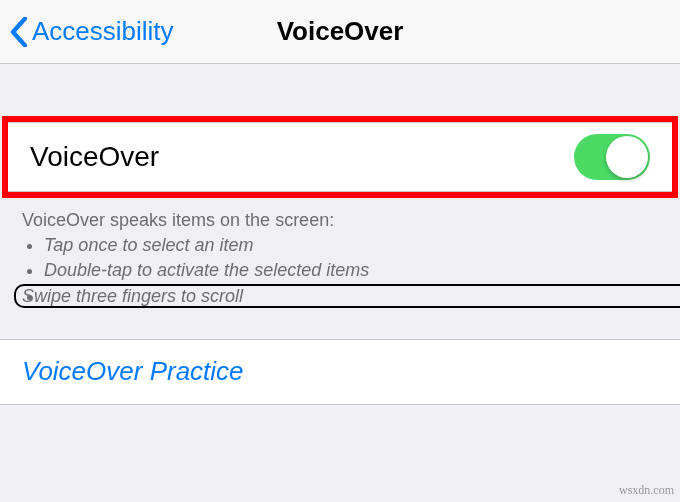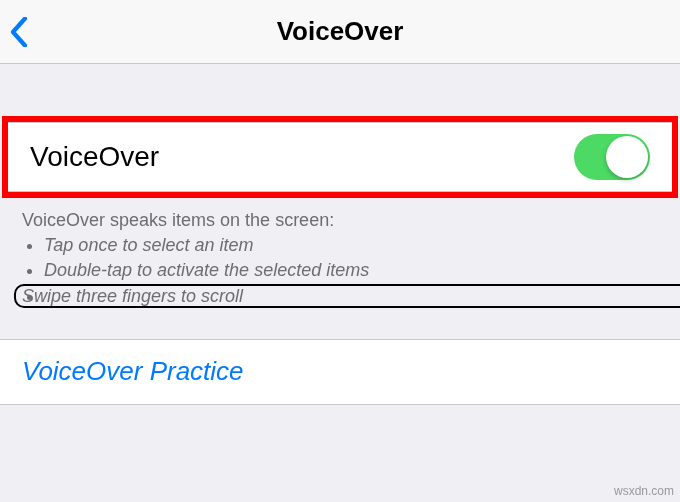--- a/index.html
+++ b/index.html
@@ -126,31 +126,32 @@
       font-size: 26px;
       color: #007aff;
     }
 
     .watermark {
       position: absolute;
       right: 6px;
       bottom: 4px;
       font-size: 12px;
       color: #9a9a9a;
-      font-family: Liberation Sans, sans-serif;
+      font-family: Liberation Serif, serif;
     }
   </style>
 </head>
 <body>
 
 <div class="navbar">
   <div class="back-button">
     <svg viewBox="0 0 12 20">
       <polyline points="10,1 2,10 10,19" fill="none" stroke="#007aff" stroke-width="2.8" stroke-linecap="round" stroke-linejoin="round"></polyline>
     </svg>
+    <span>Accessibility</span>
   </div>
   <div class="nav-title">VoiceOver</div>
 </div>
 
 <div class="section-gap"></div>
 
 <div class="highlight-wrap">
   <div class="cell">
     <span class="label">VoiceOver</span>
     <div class="switch">

